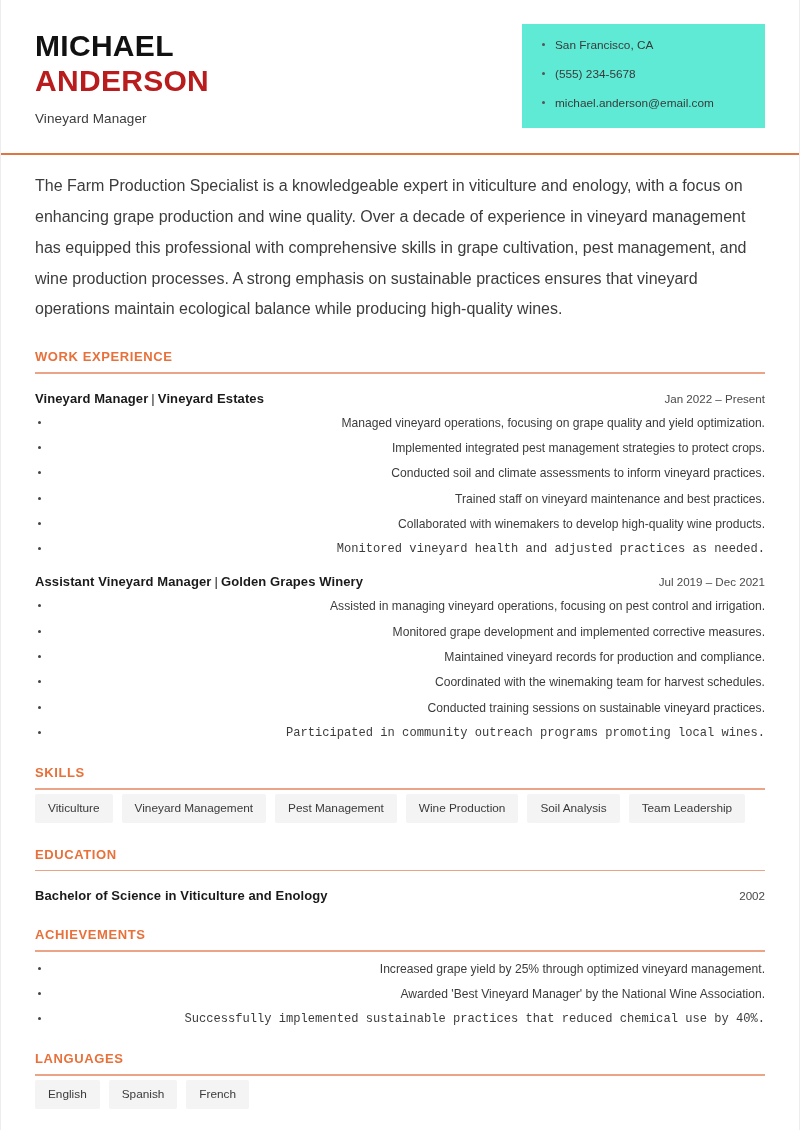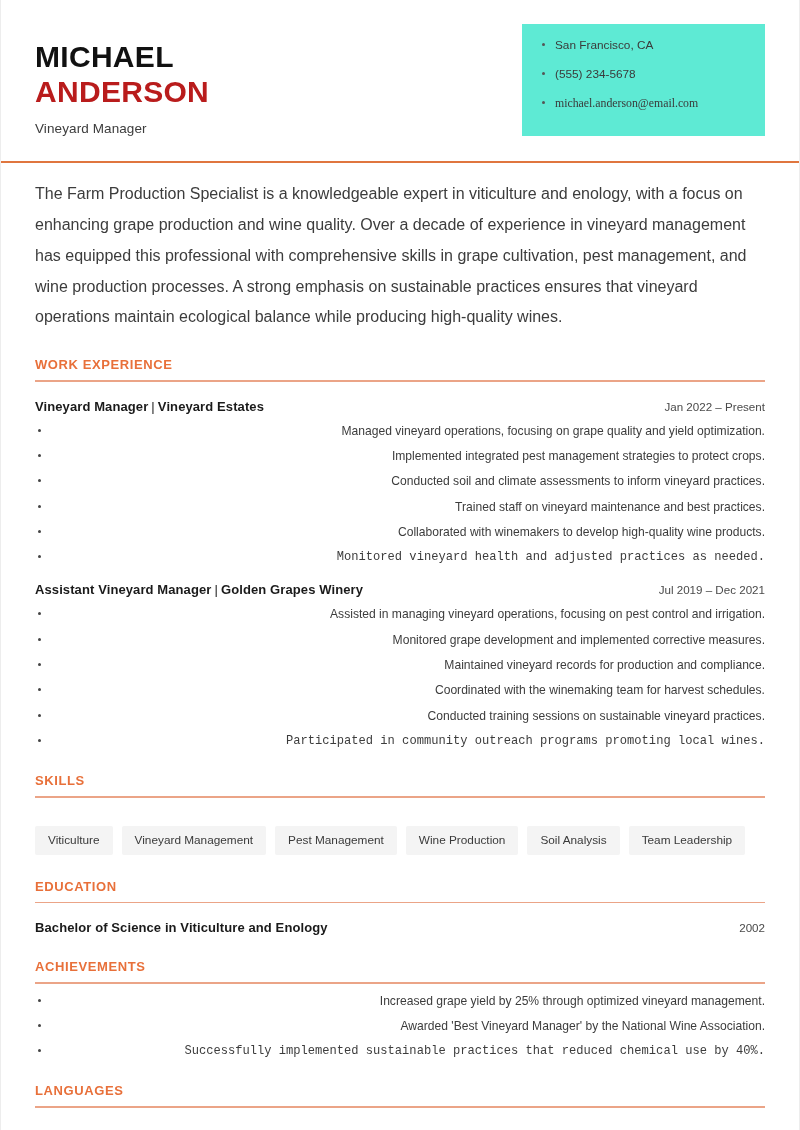--- a/index.html
+++ b/index.html
@@ -18,21 +18,21 @@
     background: #ffffff;
     box-sizing: border-box;
     overflow: hidden;
     border-left: 1px solid #ededed;
     border-right: 1px solid #ededed;
   }
 
   
   .header {
     display: flex;
-    align-items: flex-end;
+    align-items: flex-start;
     justify-content: space-between;
     padding: 22px 34px 0 34px;
     box-sizing: border-box;
     gap: 21px;
   }
   .identity {
     padding-top: 6px;
   }
   .name-line {
     font-size: 30px;
@@ -63,21 +63,21 @@
     padding: 0;
   }
   .contact-list li {
     position: relative;
     font-size: 11.8px;
     color: #3a3a3a;
     padding-left: 13px;
     margin-bottom: 15px;
     line-height: 1.2;
   }
-  .contact-list li:last-child { margin-bottom: 12px; font-family: Liberation Serif, serif; }
+  .contact-list li:last-child { margin-bottom: 4px; }
   .contact-list li::before {
     content: "";
     position: absolute;
     left: 0;
     top: 5px;
     width: 3px;
     height: 3px;
     border-radius: 50%;
     background: #555555;
   }
@@ -170,21 +170,21 @@
     width: 3px;
     height: 3px;
     border-radius: 50%;
     background: #444444;
   }
 
   .chips {
     display: flex;
     flex-wrap: wrap;
     gap: 9px;
-    margin-top: 28px;
+    margin-top: 4px;
   }
   .chip {
     background: #f4f4f4;
     border-radius: 2px;
     padding: 7px 13px;
     font-size: 11.8px;
     color: #3a3a3a;
     line-height: 1.25;
     white-space: nowrap;
   }

